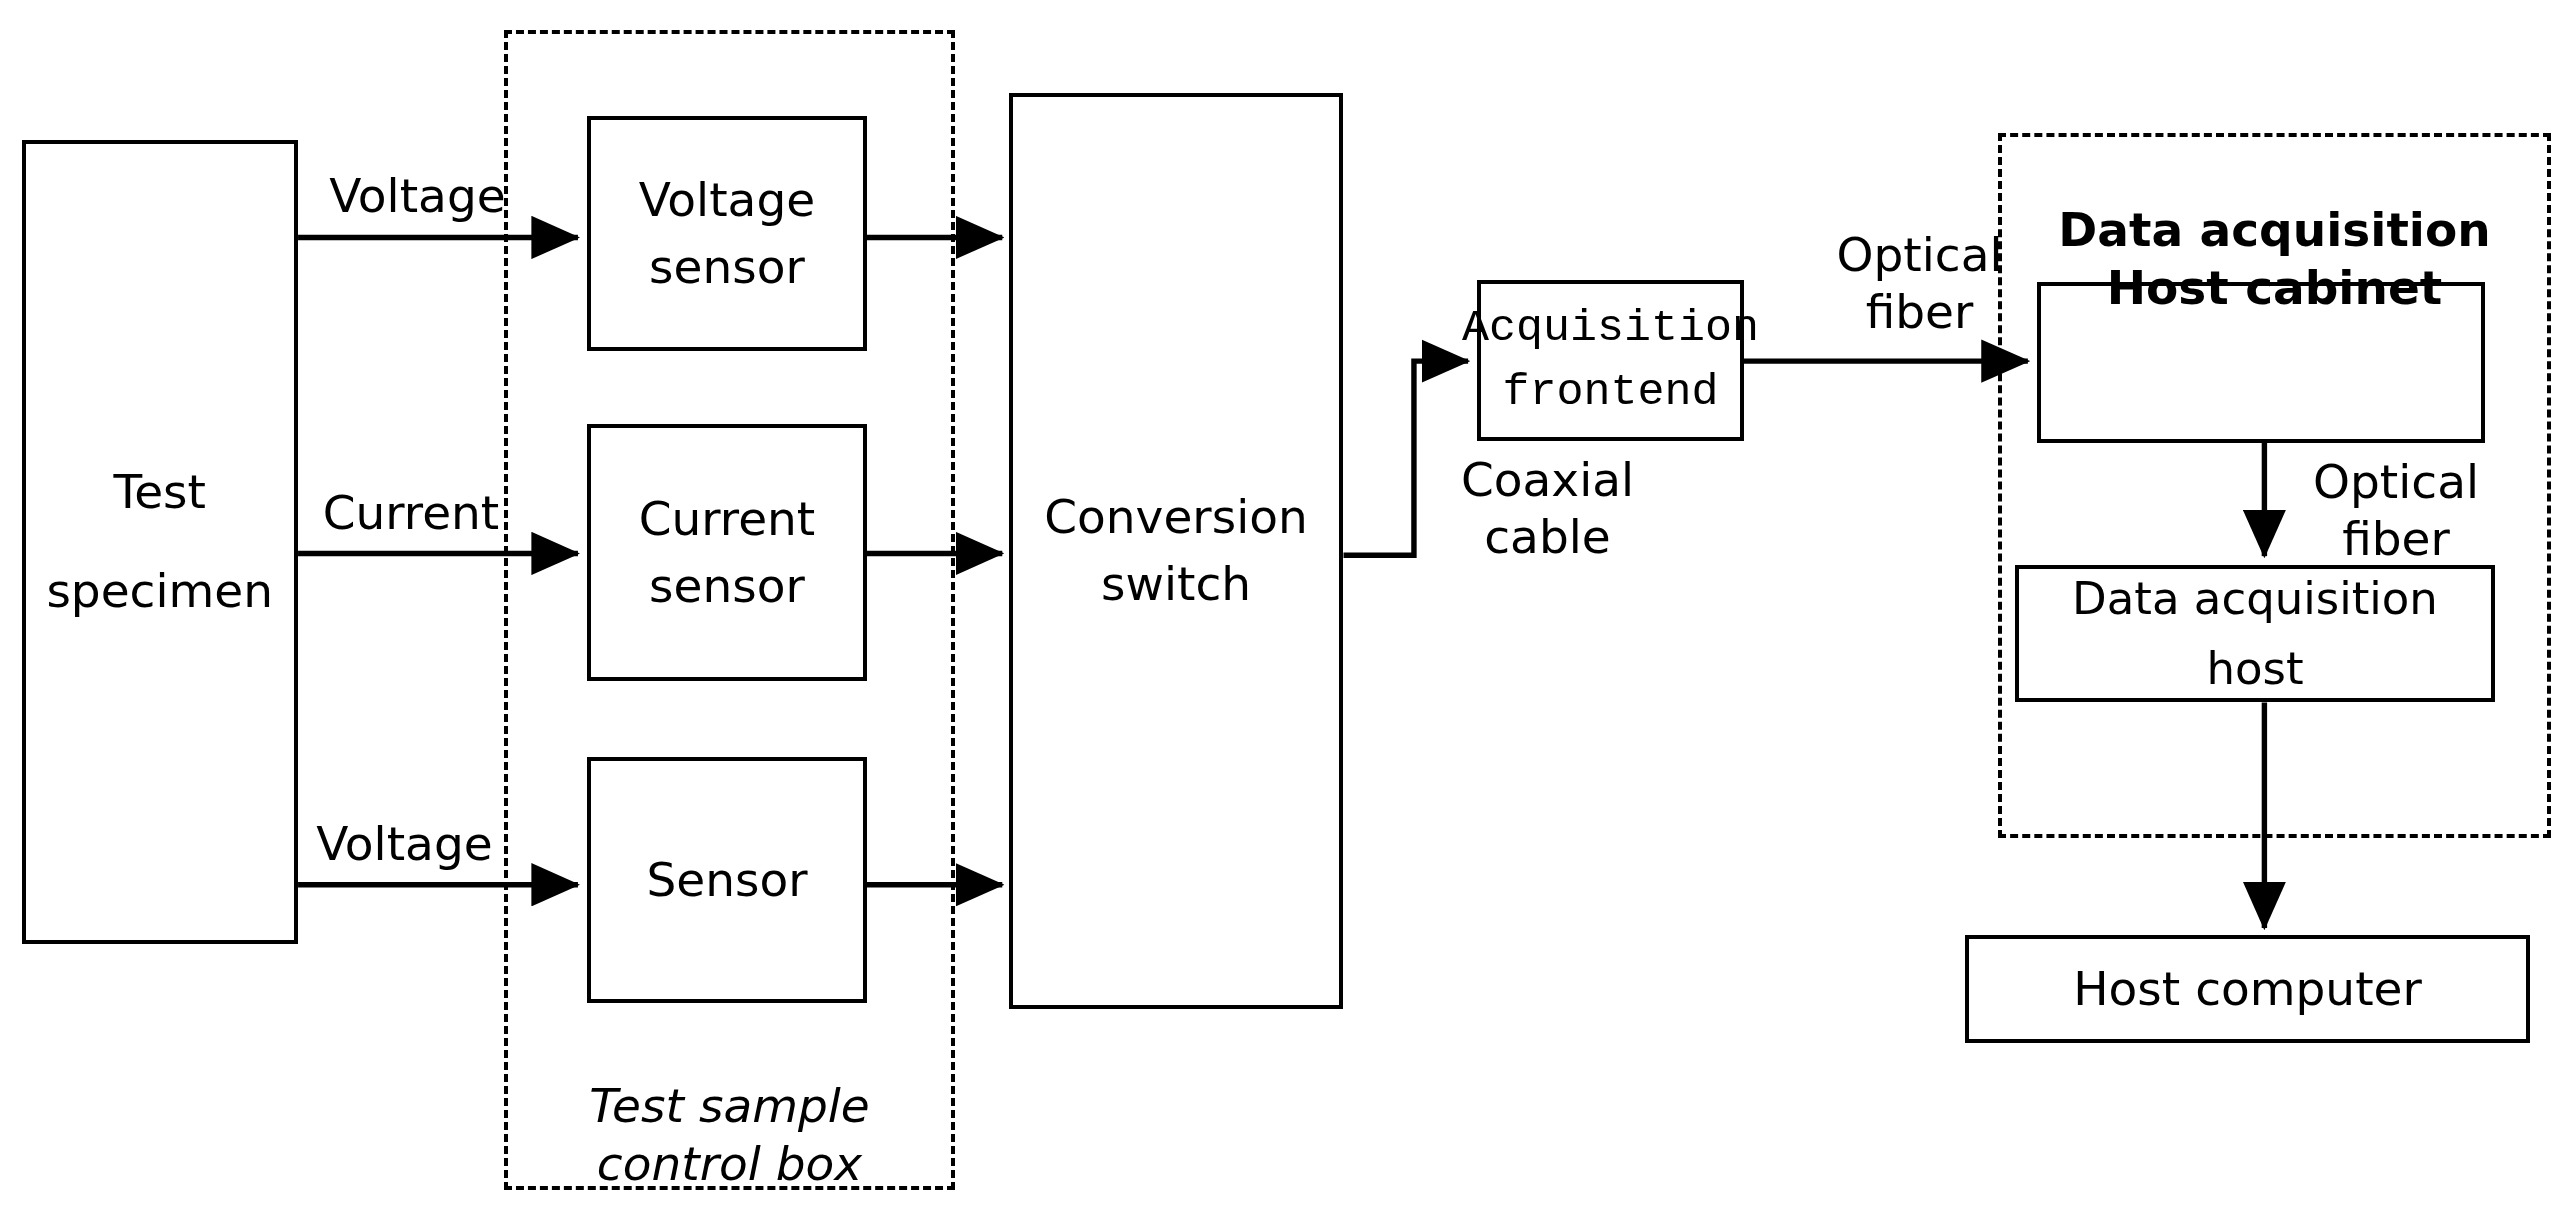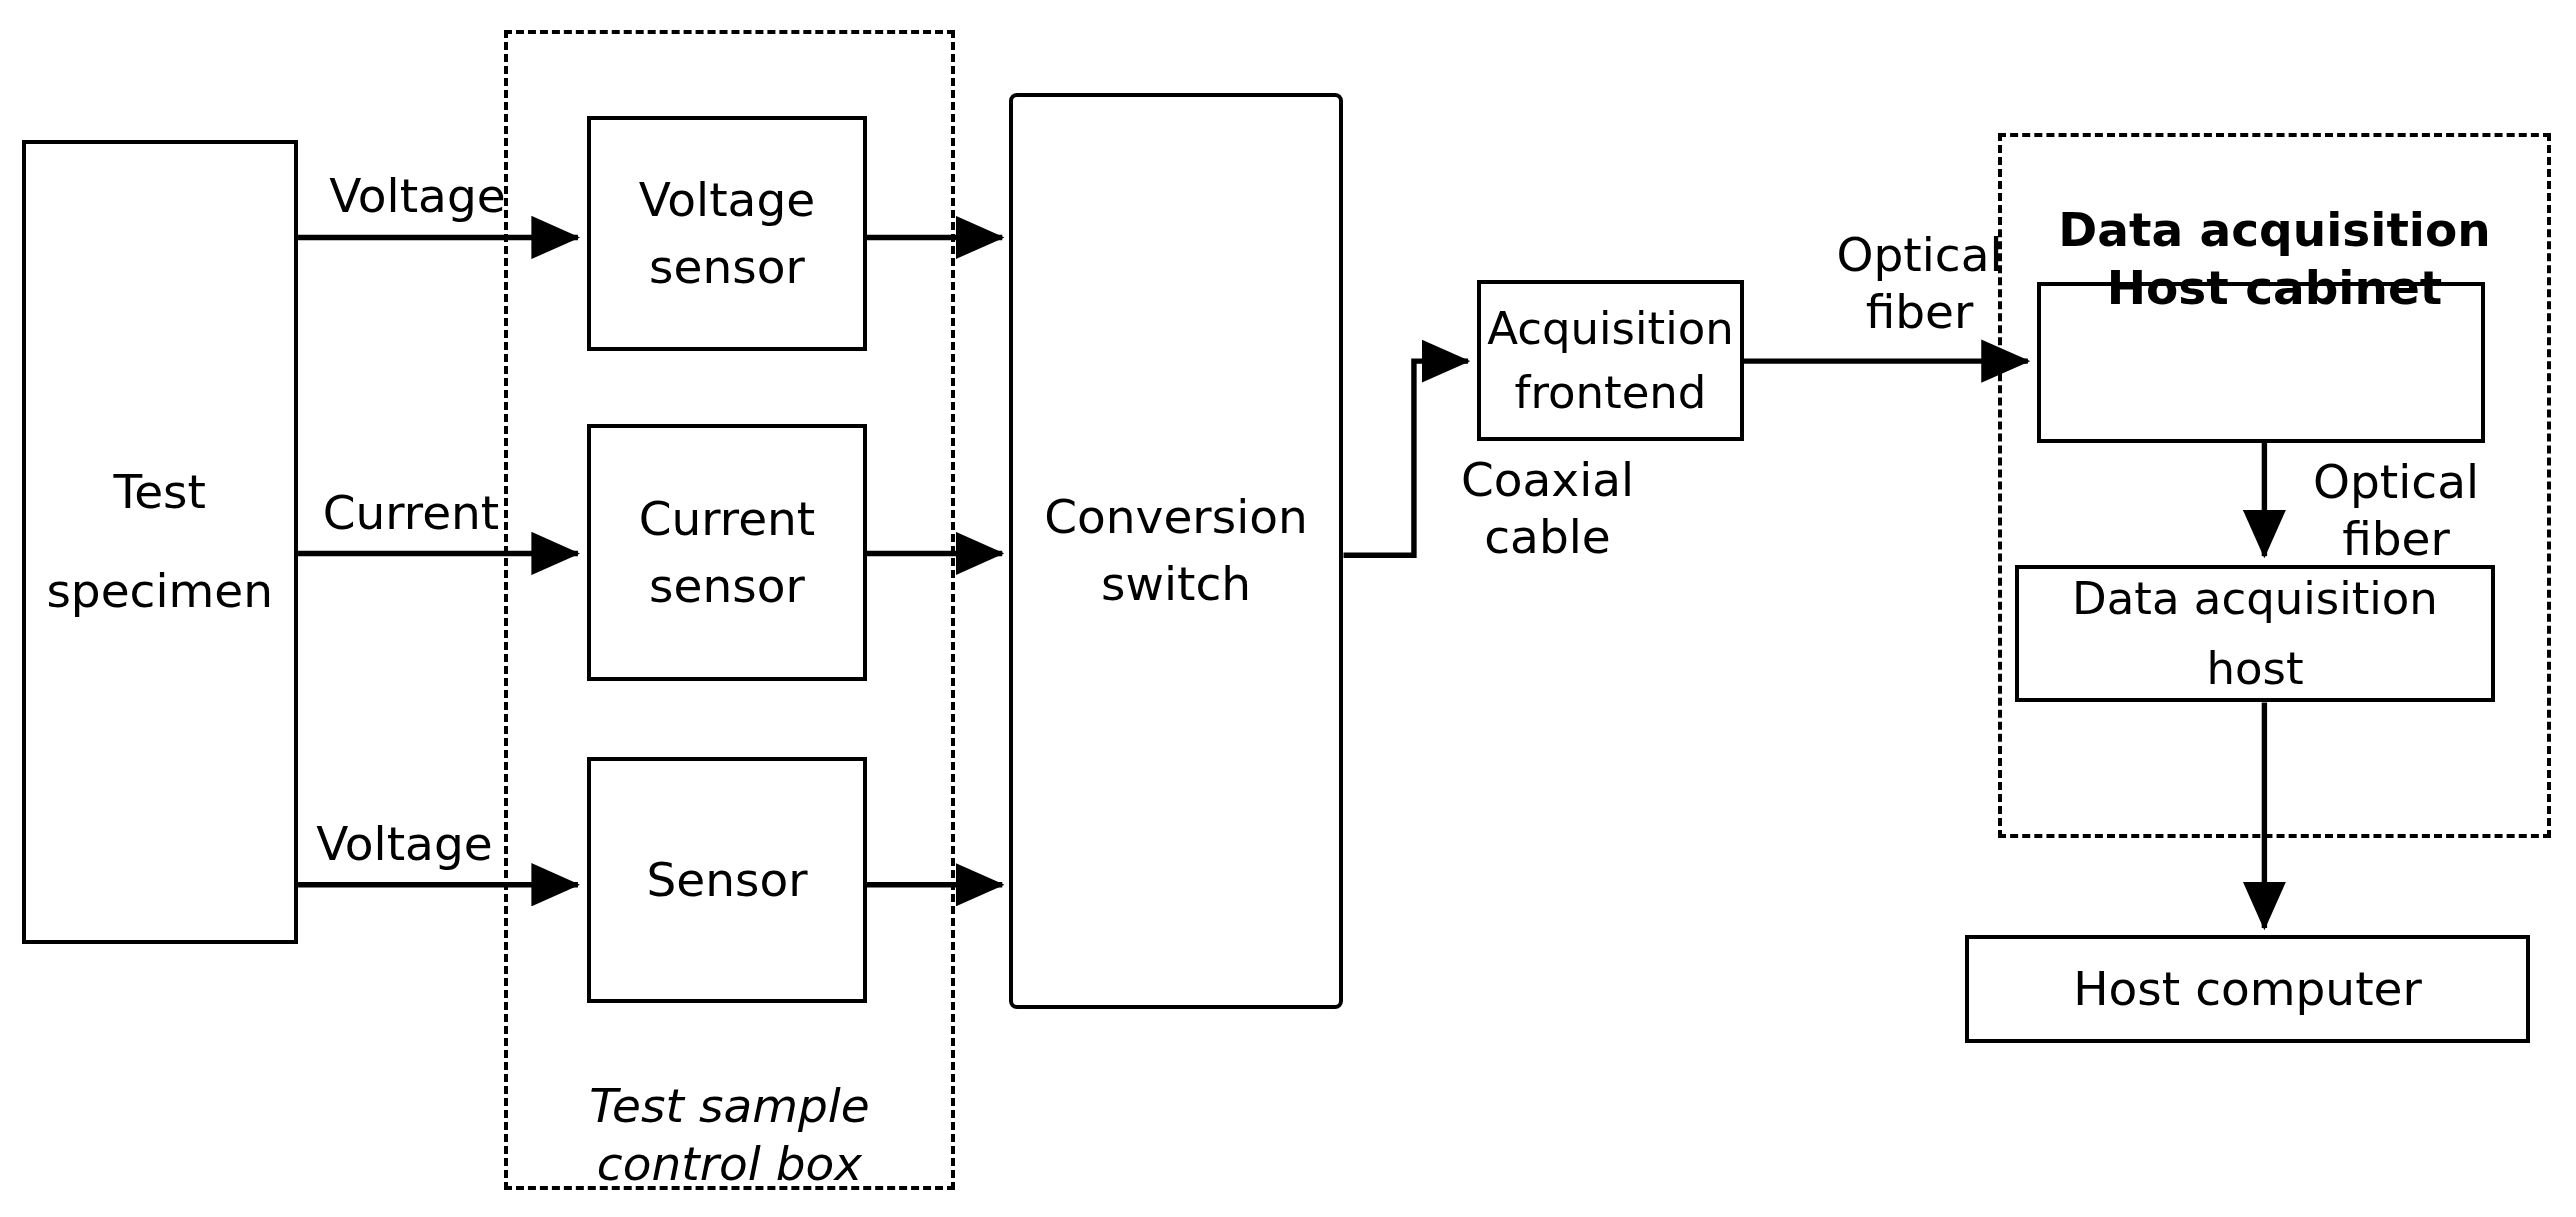--- a/index.html
+++ b/index.html
@@ -111,26 +111,26 @@
 
   <div class="box" style="left:587px; top:424px; width:280px; height:257px;">
     <span class="ln">Current</span>
     <span class="ln">sensor</span>
   </div>
 
   <div class="box" style="left:587px; top:757px; width:280px; height:246px;">
     <span class="ln">Sensor</span>
   </div>
 
-  <div class="box" style="left:1009px; top:93px; width:334px; height:916px;border-radius:8px;">
+  <div class="box" style="left:1009px; top:93px; width:334px; height:916px;">
     <span class="ln">Conversion</span>
     <span class="ln">switch</span>
   </div>
 
-  <div class="box" style="left:1477px; top:280px; width:267px; height:161px; font-size:45px;">
+  <div class="box" style="left:1477px; top:280px; width:267px; height:161px; font-size:45px;font-family:Liberation Mono, monospace;">
     <span class="ln">Acquisition</span>
     <span class="ln">frontend</span>
   </div>
 
   <div class="box" style="left:2037px; top:282px; width:448px; height:161px; font-size:45px;">
   </div>
 
   <div class="box" style="left:2015px; top:565px; width:480px; height:137px; font-size:45px; line-height:1.55;">
     <span class="ln">Data acquisition</span>
     <span class="ln">host</span>

